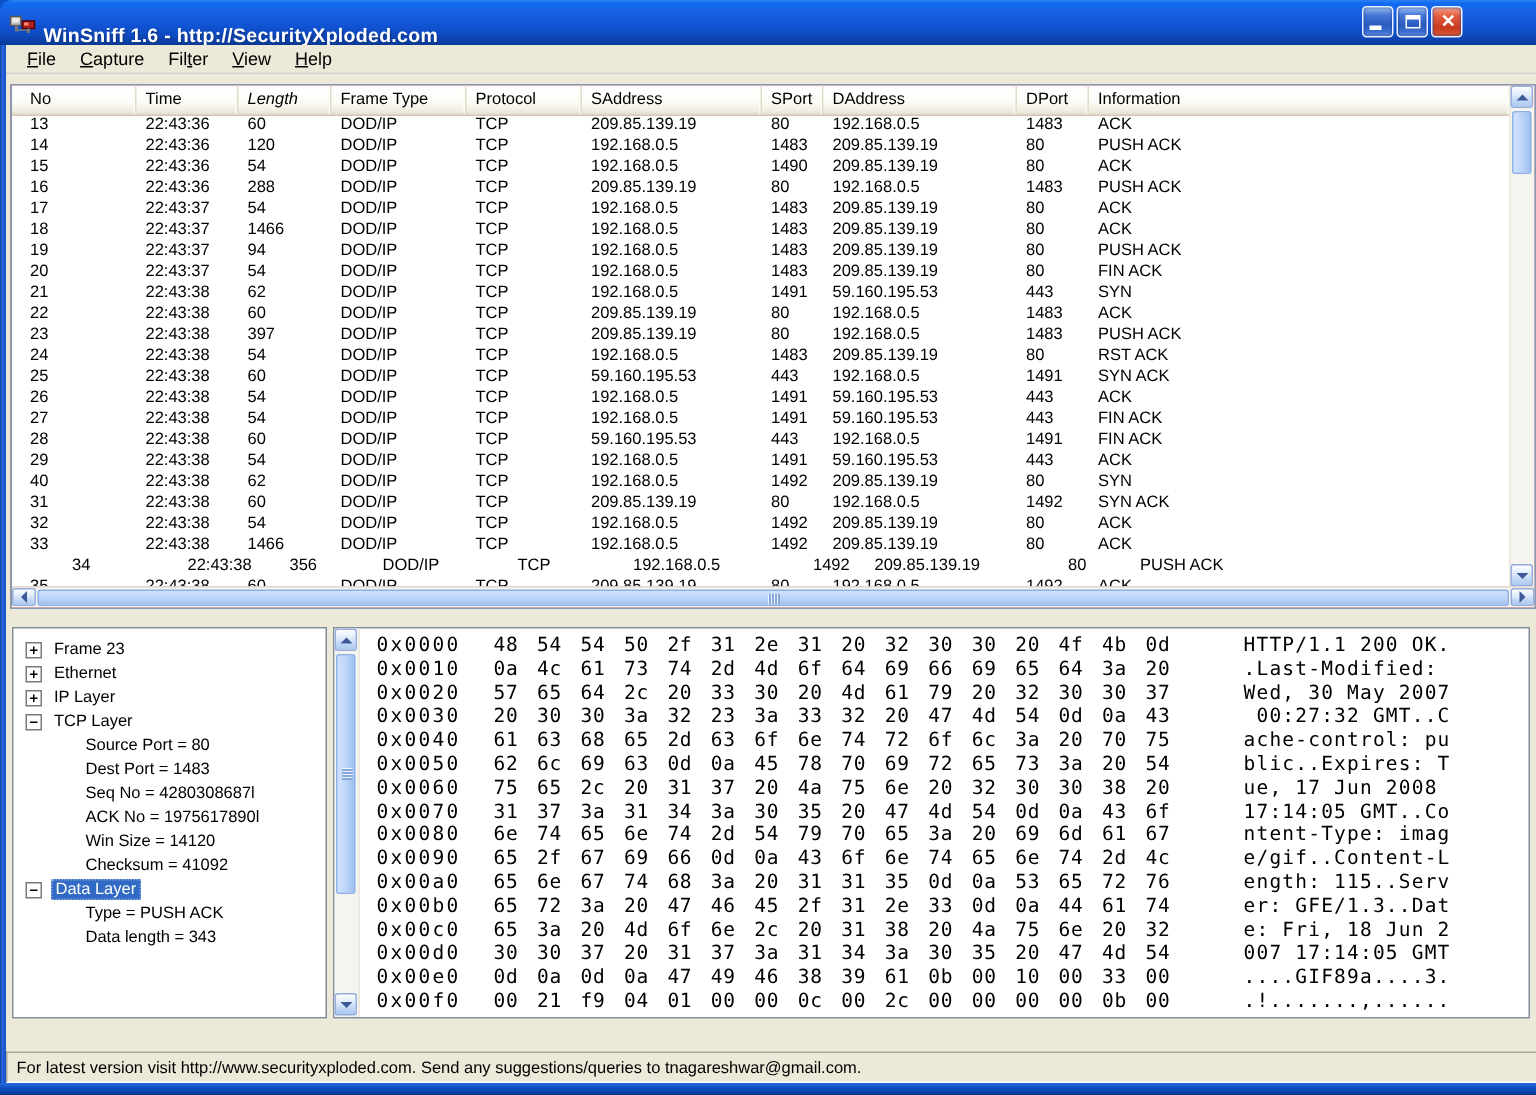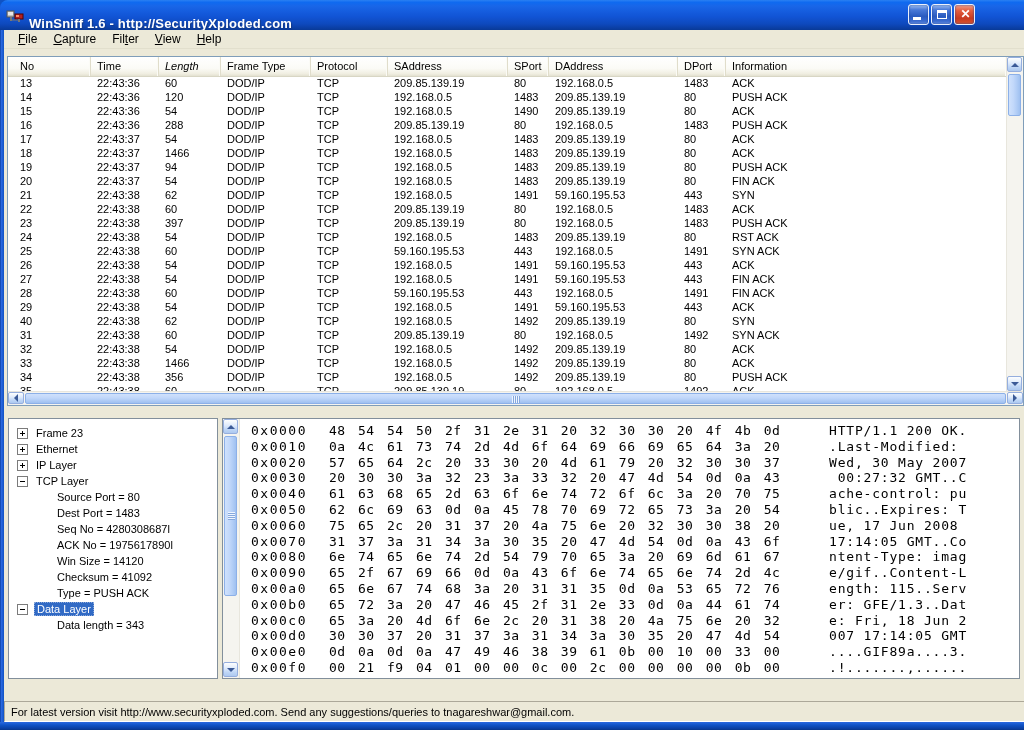--- a/index.html
+++ b/index.html
@@ -426,21 +426,21 @@
           <div class="pcell" style="width: 62px;">1466</div>
           <div class="pcell" style="width: 90px;">DOD/IP</div>
           <div class="pcell" style="width: 77px;">TCP</div>
           <div class="pcell" style="width: 120px;">192.168.0.5</div>
           <div class="pcell" style="width: 41px;">1492</div>
           <div class="pcell" style="width: 129px;">209.85.139.19</div>
           <div class="pcell" style="width: 48px;">80</div>
           <div class="pcell" style="width: 274px;">ACK</div>
         </div>
         <div class="prow">
-          <div class="pcell" style="width: 83px;">34</div>
+          <div class="pcell" style="width: 83px; margin-left: 28px;">34</div>
           <div class="pcell" style="width: 68px;">22:43:38</div>
           <div class="pcell" style="width: 62px;">356</div>
           <div class="pcell" style="width: 90px;">DOD/IP</div>
           <div class="pcell" style="width: 77px;">TCP</div>
           <div class="pcell" style="width: 120px;">192.168.0.5</div>
           <div class="pcell" style="width: 41px;">1492</div>
           <div class="pcell" style="width: 129px;">209.85.139.19</div>
           <div class="pcell" style="width: 48px;">80</div>
           <div class="pcell" style="width: 274px;">PUSH ACK</div>
         </div>
@@ -496,25 +496,25 @@
       <div class="tree-row">
         <span class="tree-toggle"></span>
         <span class="tree-label">TCP Layer</span>
       </div>
       <div class="tree-row tree-child">Source Port = 80</div>
       <div class="tree-row tree-child">Dest Port = 1483</div>
       <div class="tree-row tree-child">Seq No = 4280308687l</div>
       <div class="tree-row tree-child">ACK No = 1975617890l</div>
       <div class="tree-row tree-child">Win Size = 14120</div>
       <div class="tree-row tree-child">Checksum = 41092</div>
-      <div class="tree-row tree-child">Type = PUSH ACK</div>
       <div class="tree-row">
         <span class="tree-toggle"></span>
         <span class="tree-label selected">Data Layer</span>
       </div>
+      <div class="tree-row tree-child">Type = PUSH ACK</div>
       <div class="tree-row tree-child">Data length = 343</div>
     </div>
 
   <div class="hex-panel">
     <div class="hex-sb">
       <span class="sb-btn" style="left:0;top:0;">
           <span class="arrow up"></span>
         </span>
       <span class="sb-thumb-v" style="top:17px;height:160px;">
           <span class="grip-v"></span>

